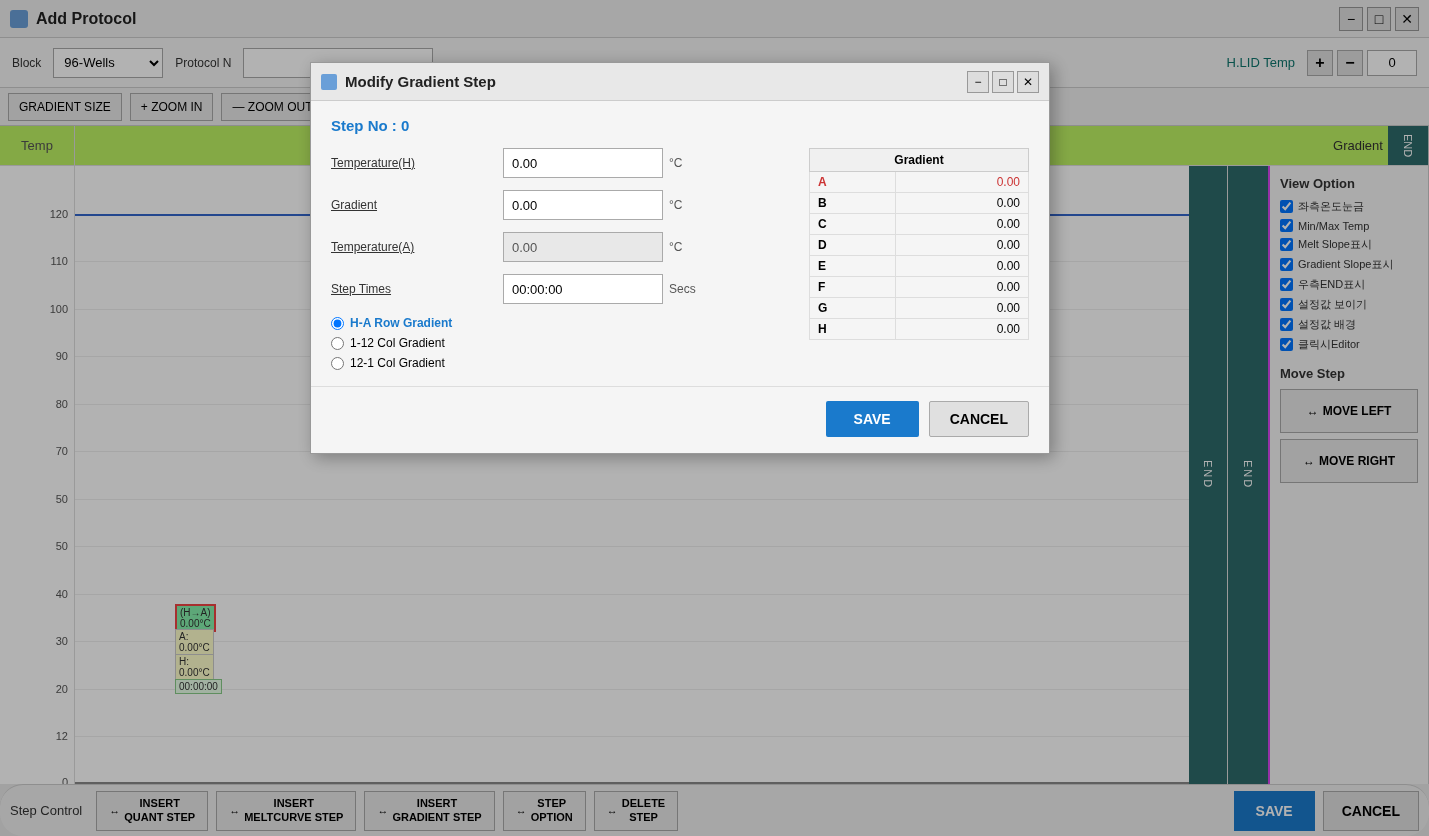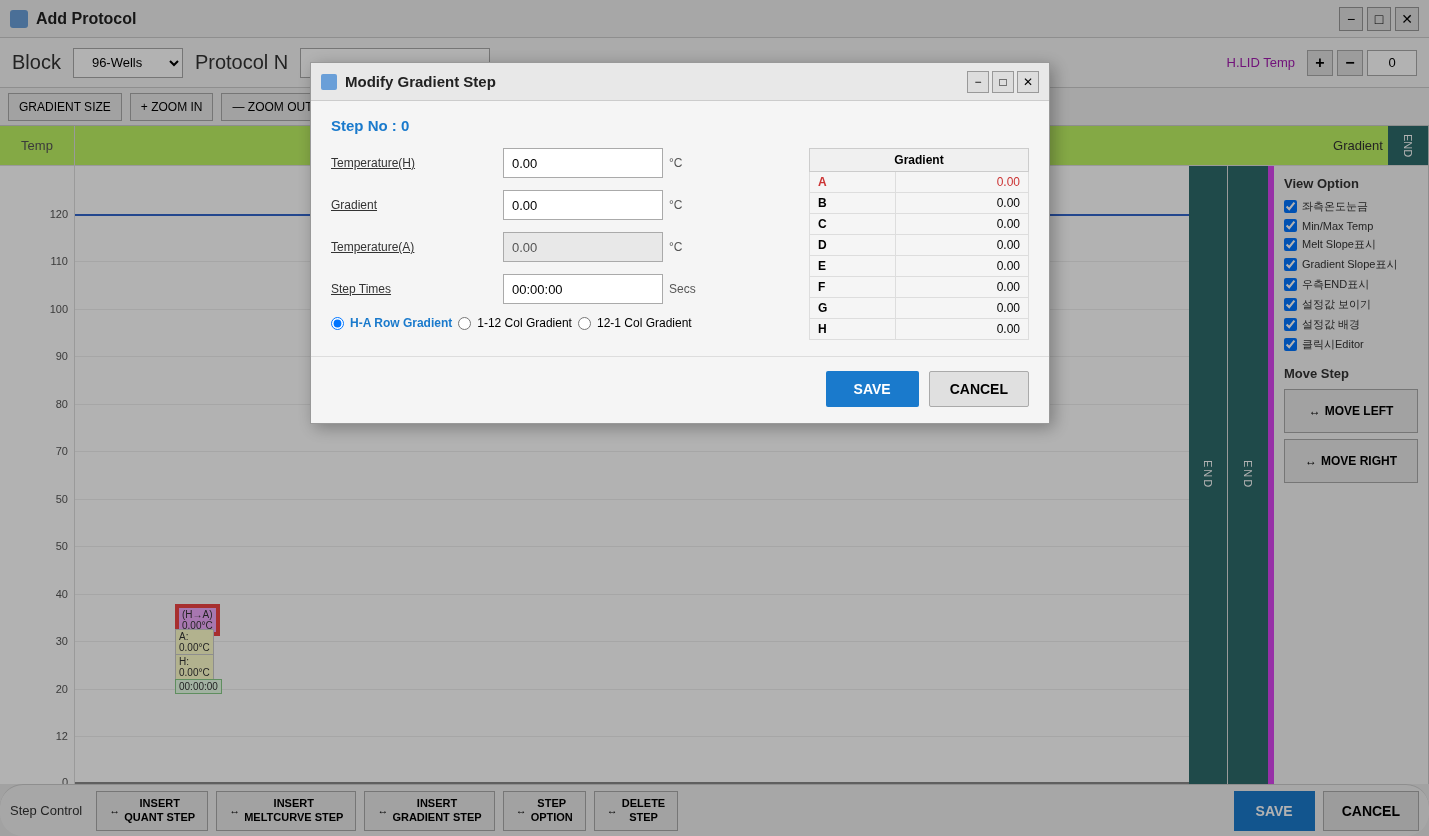--- a/index.html
+++ b/index.html
@@ -26,38 +26,38 @@
     
     .toolbar {
       height: 50px;
       background: #f5f5f5;
       border-bottom: 1px solid #ccc;
       display: flex;
       align-items: center;
       padding: 0 12px;
       gap: 12px;
     }
-    .toolbar-label { font-size: 20px; color: #333; text-align: right; }
+    .toolbar-label { font-size: 12px; color: #333; text-align: right; }
     .toolbar-select {
       height: 30px;
       border: 1px solid #aaa;
       background: white;
-      padding: 0 14px;
+      padding: 0 6px;
       font-size: 13px;
       min-width: 110px;
     }
     .toolbar-text-input {
       height: 30px;
       border: 1px solid #aaa;
       background: white;
       padding: 0 6px;
       font-size: 13px;
       min-width: 160px;
     }
-    .hlid-label { margin-left: auto; font-size: 13px; color: #a21caf; }
+    .hlid-label { margin-left: auto; font-size: 13px; color: #0f766e; }
     .hlid-controls { display: flex; align-items: center; gap: 4px; }
     .hlid-btn { width: 26px; height: 26px; border: 1px solid #aaa; background: #e0e0e0; cursor: pointer; font-size: 16px; font-weight: bold; display: flex; align-items: center; justify-content: center; }
     .hlid-value { width: 50px; height: 26px; border: 1px solid #aaa; text-align: center; font-size: 13px; background: white; }
 
     
     .zoom-toolbar {
       height: 38px;
       background: #f0f0f0;
       border-bottom: 1px solid #ccc;
       display: flex;
@@ -107,21 +107,21 @@
       width: 40px;
       background: #2d6b6b;
       display: flex; align-items: center; justify-content: center;
       color: white; font-size: 11px; writing-mode: vertical-rl;
     }
 
     
     .right-panel {
       width: 160px;
       background: #f5f5f5;
-      border-left: 6px solid #d946ef;
+      border-left: 2px solid #d946ef;
       padding: 10px;
       overflow-y: auto;
     }
     .panel-section-title { font-size: 13px; font-weight: 600; color: #333; margin-bottom: 8px; }
     .checkbox-item { display: flex; align-items: center; gap: 5px; margin-bottom: 5px; font-size: 11px; color: #333; }
     .checkbox-item input[type=checkbox] { width: 13px; height: 13px; }
     .move-step-section { margin-top: 14px; }
     .move-btn {
       width: 100%;
       height: 44px;
@@ -181,21 +181,21 @@
     .y-axis { width: 75px; position: relative; background: white; border-right: 1px solid #ddd; }
     .y-label { position: absolute; right: 6px; font-size: 11px; color: #555; transform: translateY(50%); }
     .step-annotation {
       position: absolute;
       font-size: 10px;
       background: #ffffcc;
       border: 1px solid #ccc;
       padding: 1px 3px;
       color: #333;
     }
-    .step-annotation-pink { background: #f0abfc; border: 4px solid #ef4444; }
+    .step-annotation-pink { background: #86efac; border: 2px solid #ef4444; }
     .end-col-chart {
       width: 40px;
       background: #2d6b6b;
       color: white;
       display: flex; align-items: center; justify-content: center;
       font-size: 11px; writing-mode: vertical-rl; text-orientation: mixed;
       letter-spacing: 2px;
     }
 
     
@@ -258,21 +258,21 @@
     
     .gradient-section { display: flex; gap: 20px; }
     .gradient-form { flex: 1; }
     .gradient-table-wrap { width: 220px; }
     .gradient-table { width: 100%; border-collapse: collapse; }
     .gradient-table th { background: #f0f0f0; border: 1px solid #ccc; font-size: 12px; padding: 4px 8px; text-align: center; }
     .gradient-table td { border: 1px solid #ddd; font-size: 12px; padding: 3px 8px; text-align: right; }
     .gradient-table td:first-child { text-align: left; font-weight: 600; }
     .gradient-table tr.highlight td { color: #cc3333; }
 
-    .radio-sub-row { display: flex; flex-direction: row; gap: 6px; margin-top: 10px; }
+    .radio-sub-row { display: flex; flex-direction: column; gap: 6px; margin-top: 10px; }
     .radio-sub-item { display: flex; align-items: center; gap: 6px; font-size: 12px; }
 
     .modal-footer { display: flex; justify-content: flex-end; gap: 10px; padding: 14px 20px 16px; border-top: 1px solid #ddd; }
     .modal-save-btn {
       height: 36px;
       background: #1a7acc;
       color: white;
       border: none;
       padding: 0 28px;
       font-size: 14px;

